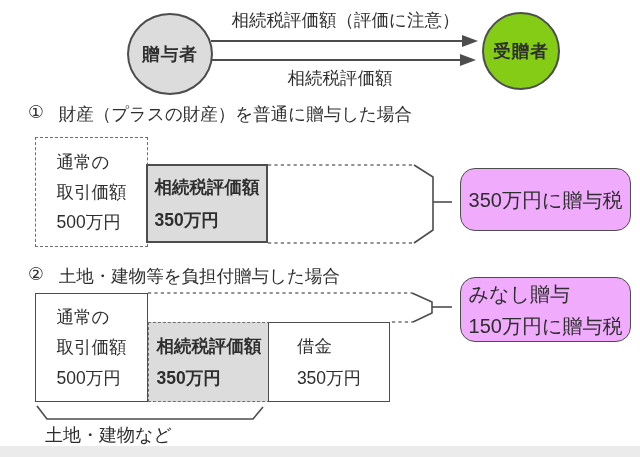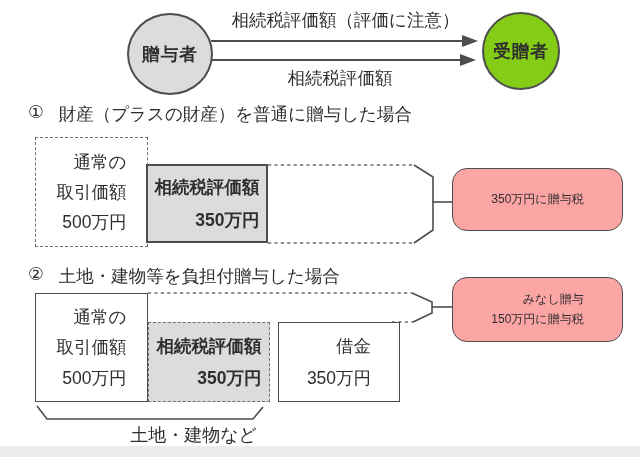--- a/index.html
+++ b/index.html
@@ -22,39 +22,39 @@
   .flow-label { position:absolute; text-align:center; font-size:17.5px; }
   .plus-label  { left:213px; top:8px;  width:265px; }
   .minus-label { left:240px; top:66px; width:200px; }
 
   .heading { position:absolute; display:flex; gap:15px; font-size:17.5px; }
   .heading-s1 { left:28px; top:102px; }
   .heading-s2 { left:28px; top:264px; }
 
   .box {
     position:absolute; display:flex; align-items:center; justify-content:center;
-    text-align:right; white-space:pre-line; box-sizing:border-box;
+    text-align:left; white-space:pre-line; box-sizing:border-box;
     font-size:17.5px; line-height:1.72;
   }
   .box-dashed  { border:1.5px dashed #6e6e6e; background:transparent; }
   .box-solid   { border:1.8px solid var(--line,#4d4d4d); background:#fff; }
   .box-shaded-solid  { border:2px solid var(--line,#4d4d4d); background:var(--shaded-fill,#dcdcdc); font-weight:bold; line-height:1.85; }
   .box-shaded-dashed { border:1.5px dashed #6e6e6e; background:var(--shaded-fill,#dcdcdc); font-weight:bold; line-height:1.85; }
-  .box-rounded { border:1.8px solid var(--line,#4d4d4d); border-radius:15px; background:#fca5a5; font-size:12px; line-height:1.6; }
+  .box-rounded { border:1.8px solid var(--line,#4d4d4d); border-radius:15px; background:#f0abfc; font-size:20px; line-height:1.6;margin-left:8px; }
 
   .s1-market   { left:35px;  top:137px; width:113px; height:110px; }
   .s1-assessed { left:146px; top:164px; width:122px; height:79px;  }
   .s1-result   { left:452px; top:168px; width:171px; height:63px;  }
 
   .s2-market   { left:35px;  top:293px; width:113px; height:109px; }
   .s2-assessed { left:148px; top:322px; width:122px; height:80px;  }
-  .s2-debt     { left:278px; top:322px; width:122px; height:80px;  line-height:1.85; }
+  .s2-debt     { left:268px; top:322px; width:122px; height:80px;  line-height:1.85; }
   .s2-result   { left:452px; top:277px; width:171px; height:65px;  }
 
-  .brace-label { position:absolute; left:45px; top:423px; width:212px; text-align:right; font-size:18px; }
+  .brace-label { position:absolute; left:45px; top:423px; width:212px; text-align:left; font-size:18px; }
 
   .bottom-strip { position:absolute; left:0; top:446px; width:640px; height:11px; background:var(--bottom-strip,#ebebeb); }
 
   .sline  { stroke:var(--line,#4d4d4d); stroke-width:2;   fill:none; }
   .thin   { stroke:var(--line,#4d4d4d); stroke-width:1.6; fill:none; stroke-linejoin:round; }
   .dashes { stroke:#707070; stroke-width:1.3; fill:none; stroke-dasharray:3.2 3.2; }
   .ahead  { fill:var(--line,#4d4d4d); stroke:none; }
 </style>
 </head>
 <body>

